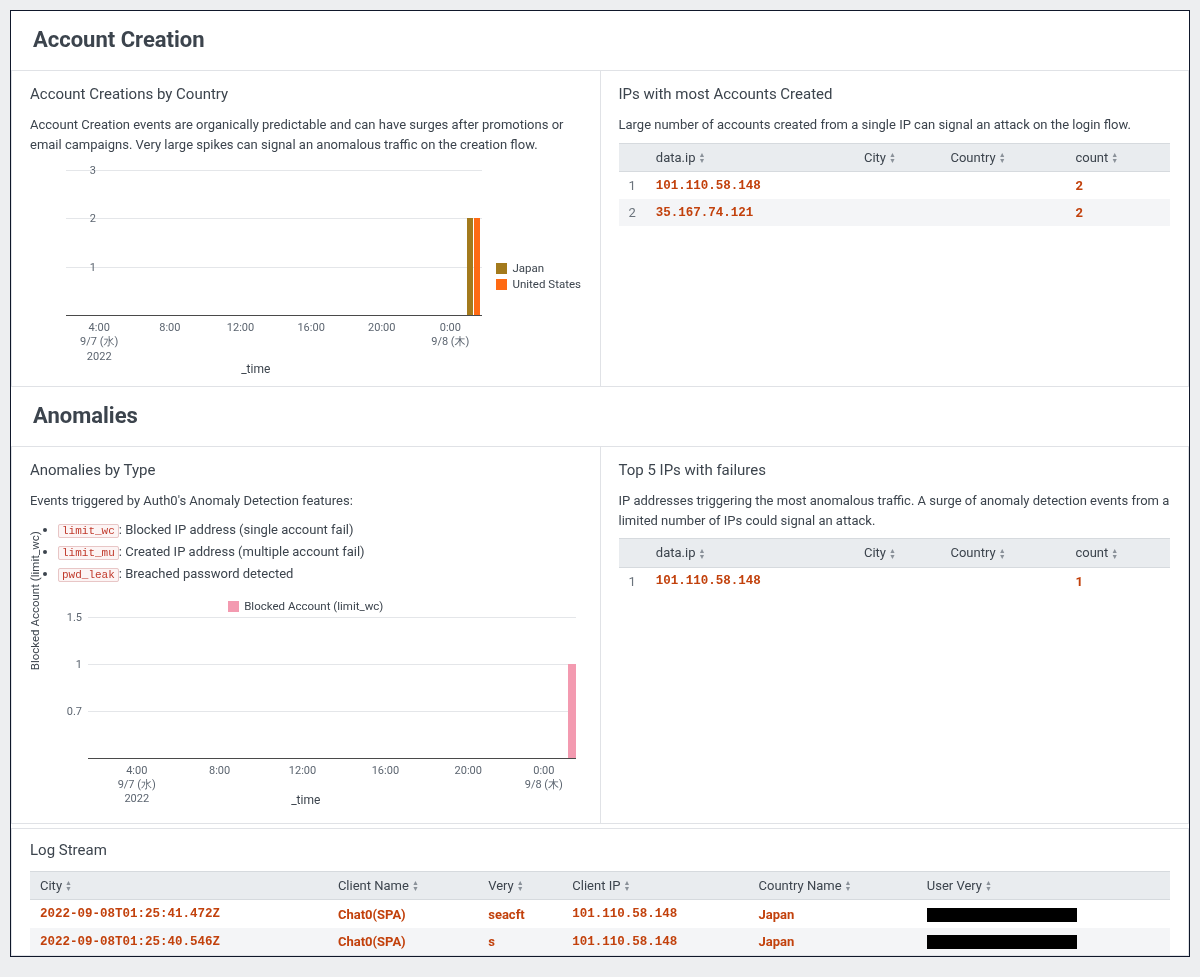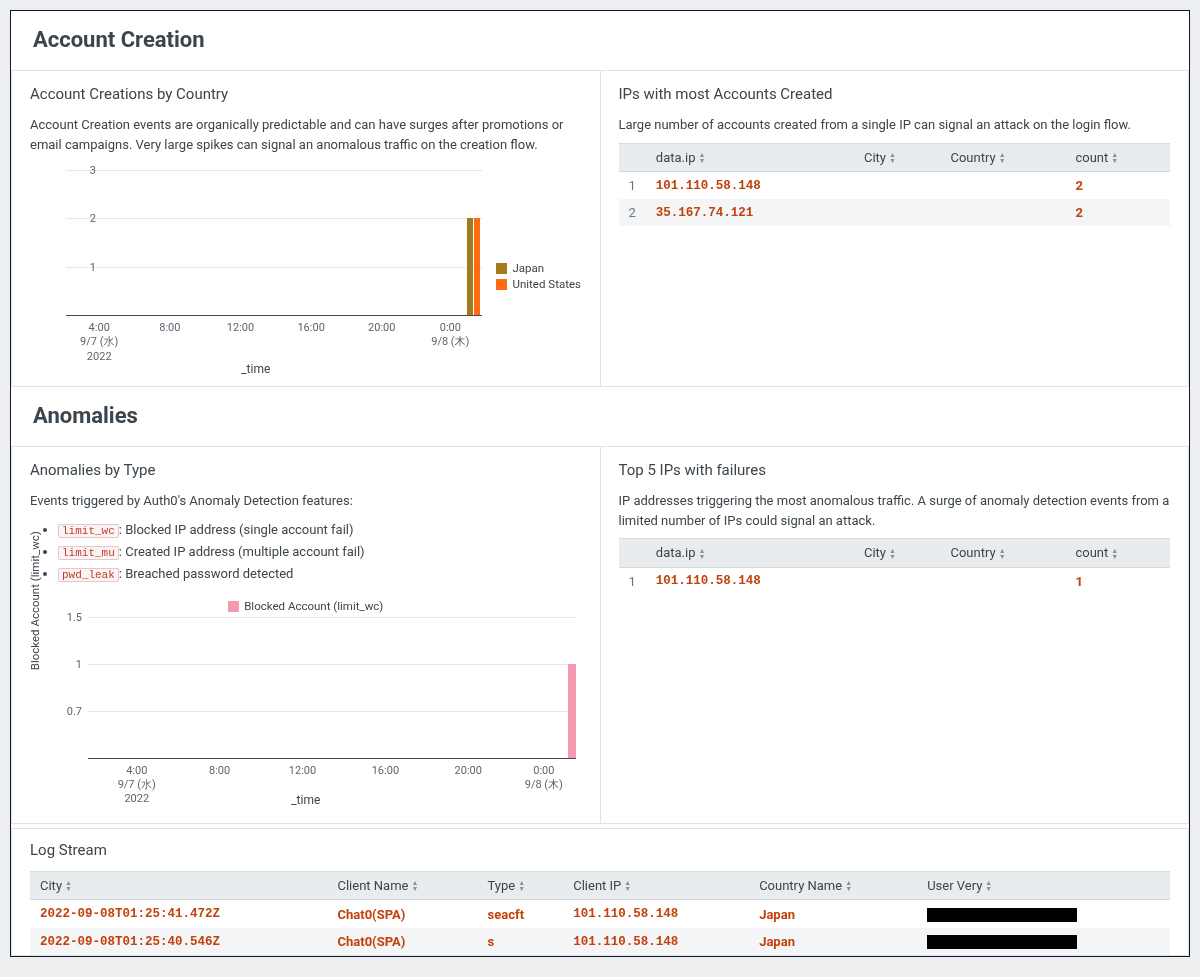--- a/index.html
+++ b/index.html
@@ -219,21 +219,21 @@
     </div>
   </div>
 
   <div class="full-panel">
     <div class="panel-title">Log Stream</div>
     <table class="data-table">
       <thead>
         <tr>
           <th><span>City</span><span class="sort-icon"></span></th>
           <th><span>Client Name</span><span class="sort-icon"></span></th>
-          <th><span>Type</span><span class="sort-icon"></span></th>
+          <th><span>Very</span><span class="sort-icon"></span></th>
           <th><span>Client IP</span><span class="sort-icon"></span></th>
           <th><span>Country Name</span><span class="sort-icon"></span></th>
           <th><span>User Very</span><span class="sort-icon"></span></th>
         </tr>
       </thead>
       <tbody id="tbody-log">
           <tr>
             <td class="mono link">2022-09-08T01:25:41.472Z</td>
             <td class="link">Chat0(SPA)</td>
             <td class="link">seacft</td>

